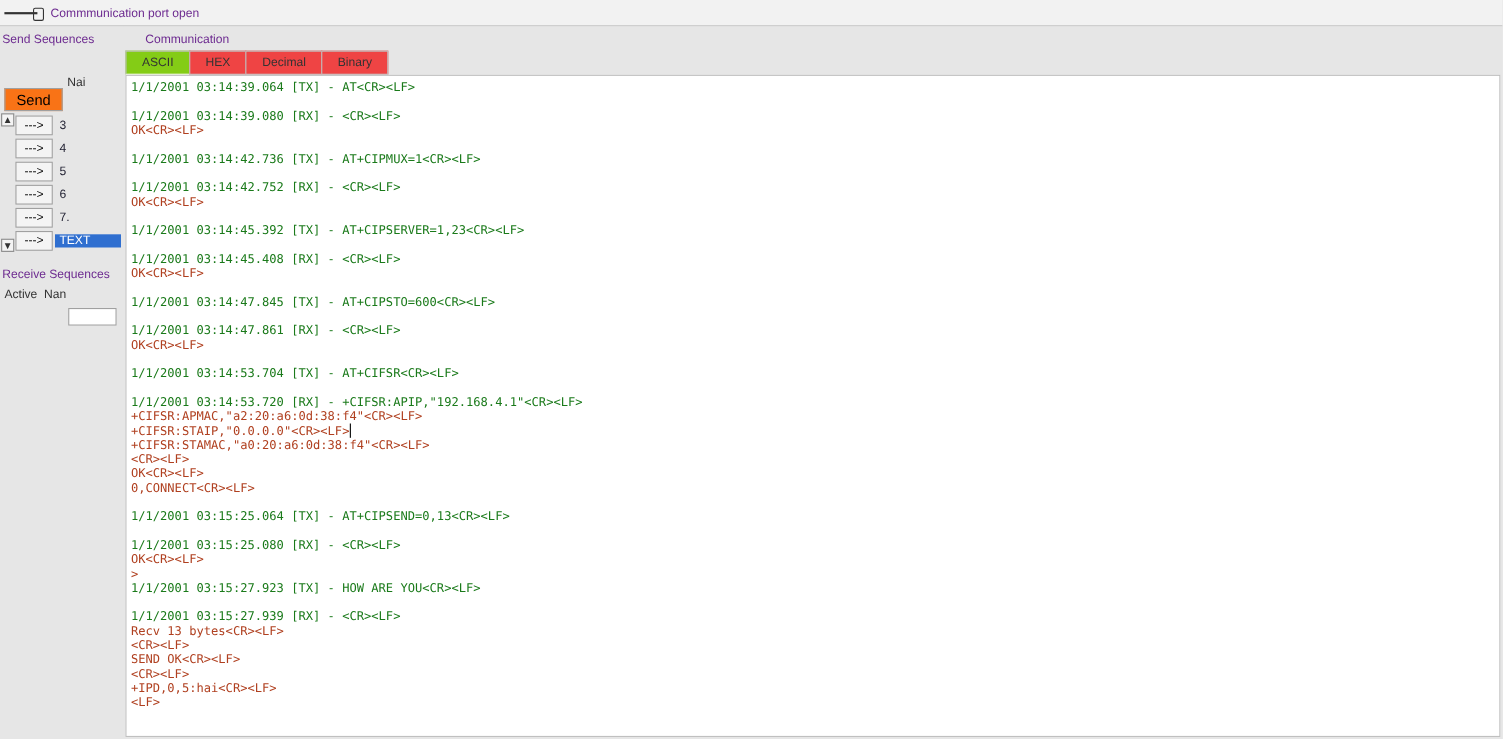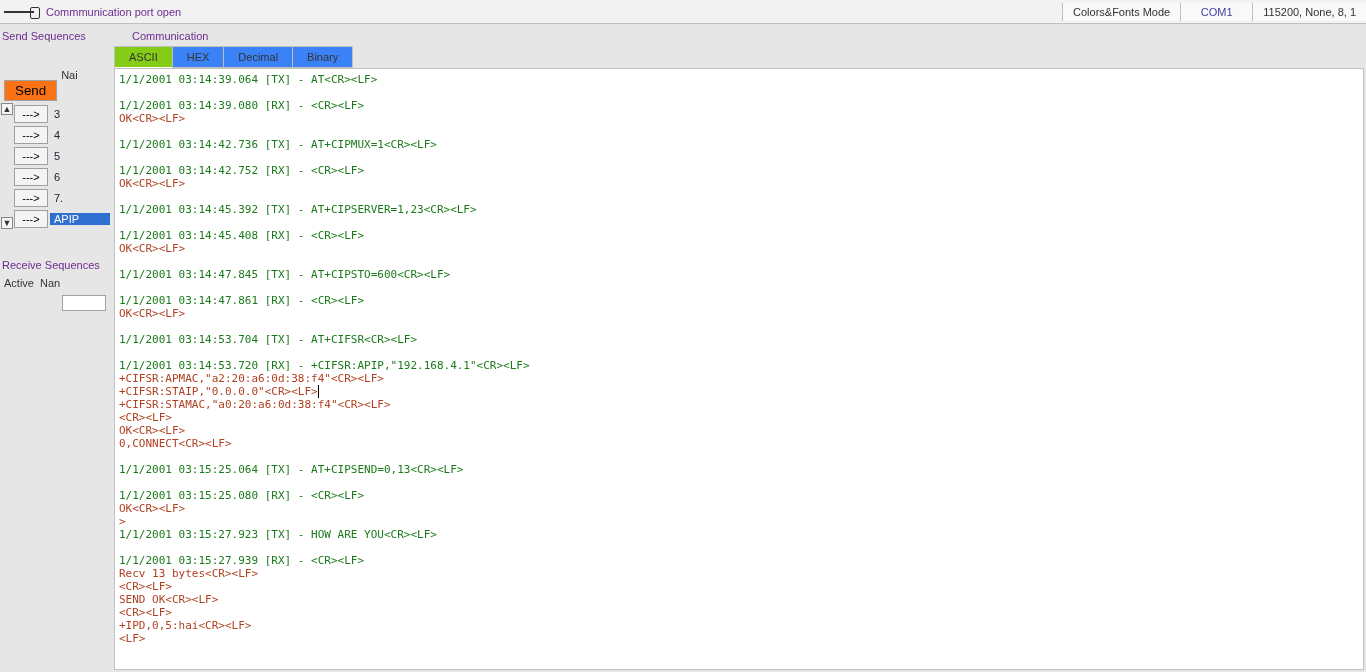--- a/index.html
+++ b/index.html
@@ -20,54 +20,49 @@
   .col-label { color: #333; }
   .seq-rows { display: flex; }
   .updown { display: flex; flex-direction: column; justify-content: space-between; width: 14px; padding: 0 1px; }
   .updown-btn { width: 12px; height: 12px; background: #f4f4f4; border: 1px solid #888; display: flex; align-items: center; justify-content: center; font-size: 9px; color: #333; cursor: pointer; line-height: 1; }
   .rows { flex: 1; }
   .seq-row { display: flex; align-items: center; height: 21px; gap: 2px; padding-right: 2px; }
   .arrow-btn { width: 34px; height: 18px; background: #f4f4f4; border: 1px solid #a0a0a0; font-size: 11px; cursor: pointer; }
   .seq-name { flex: 1; padding-left: 4px; color: #223; }
   .seq-name.sel { background: #2f6fd0; color: #fff; }
 
-  .recv-block { margin-top: 24px; }
+  .recv-block { margin-top: 9px; }
   .recv-hdr-row { display: flex; align-items: flex-end; gap: 6px; padding: 0 4px 2px 4px; }
   .recv-input-wrap { display: flex; justify-content: flex-end; padding-right: 6px; margin-top: 4px; }
   .recv-input { width: 44px; height: 16px; background: #fff; border: 1px solid #a0a0a0; }
 
   .right-pane { flex: 1; display: flex; flex-direction: column; background: #e6e6e6; }
   .comm-hdr { color: #6d2b90; padding: 6px 4px 4px 4px; margin-left: 16px; }
   .tabs { display: flex; margin-left: 2px; }
-  .tab { padding: 4px 14px; border: 1px solid #c0c0c0; background: #3b82f6; color: #333; cursor: pointer; margin-right: -1px; }
+  .tab { padding: 4px 14px; border: 1px solid #c0c0c0; background: #ef4444; color: #333; cursor: pointer; margin-right: -1px; }
   .tab.active { background: #84cc16; border-bottom-color: #fff; font-weight: 400; }
   .terminal { flex: 1; background: #fff; border: 1px solid #c0c0c0; margin: 0 2px 6px 2px; padding: 4px 4px; font-family: "Lucida Console","Consolas",monospace; font-size: 11px; line-height: 13px; overflow: auto; white-space: pre; }
   .tx  { color: #1a7a1a; }
   .rx  { color: #1a7a1a; }
   .data{ color: #b04020; }
   .ok  { color: #b04020; }
   .cursor { border-right: 1px solid #000; }
 
   
   .conn-icon { width: 36px; height: 14px; position: relative; }
   .conn-icon::before { content:""; position:absolute; left:0; top:6px; width:30px; height:2px; background:#333; }
   .conn-icon::after  { content:""; position:absolute; left:26px; top:2px; width:8px; height:10px; border:1px solid #333; border-radius:2px; }
 </style>
 </head>
 <body>
 
 <div class="status-bar">
   <div class="status-left">
     <span class="conn-icon"></span>
     <span class="status-msg">Commmunication port open</span>
-  </div>
-  <div class="status-right">
-    <div class="status-cell">Colors&amp;Fonts Mode</div>
-    <div class="status-cell port-cell">COM1</div>
-    <div class="status-cell cfg-cell">115200, None, 8, 1</div>
   </div>
 </div>
 
 <div class="main">
 
   <div class="left-pane">
     <div class="section-hdr">Send Sequences</div>
     <div class="send-hdr-row">
       <button class="btn-send">Send</button>
       <span class="col-label">Nai</span>
@@ -94,21 +89,21 @@
           <div class="seq-row">
             <button class="arrow-btn">---&gt;</button>
             <div class="seq-name">6</div>
           </div>
           <div class="seq-row">
             <button class="arrow-btn">---&gt;</button>
             <div class="seq-name">7.</div>
           </div>
           <div class="seq-row">
             <button class="arrow-btn">---&gt;</button>
-            <div class="seq-name sel">APIP</div>
+            <div class="seq-name sel">TEXT</div>
           </div>
         </div>
     </div>
 
     <div class="recv-block">
       <div class="section-hdr">Receive Sequences</div>
       <div class="recv-hdr-row">
         <span class="col-label">Active</span>
         <span class="col-label">Nan</span>
       </div>

